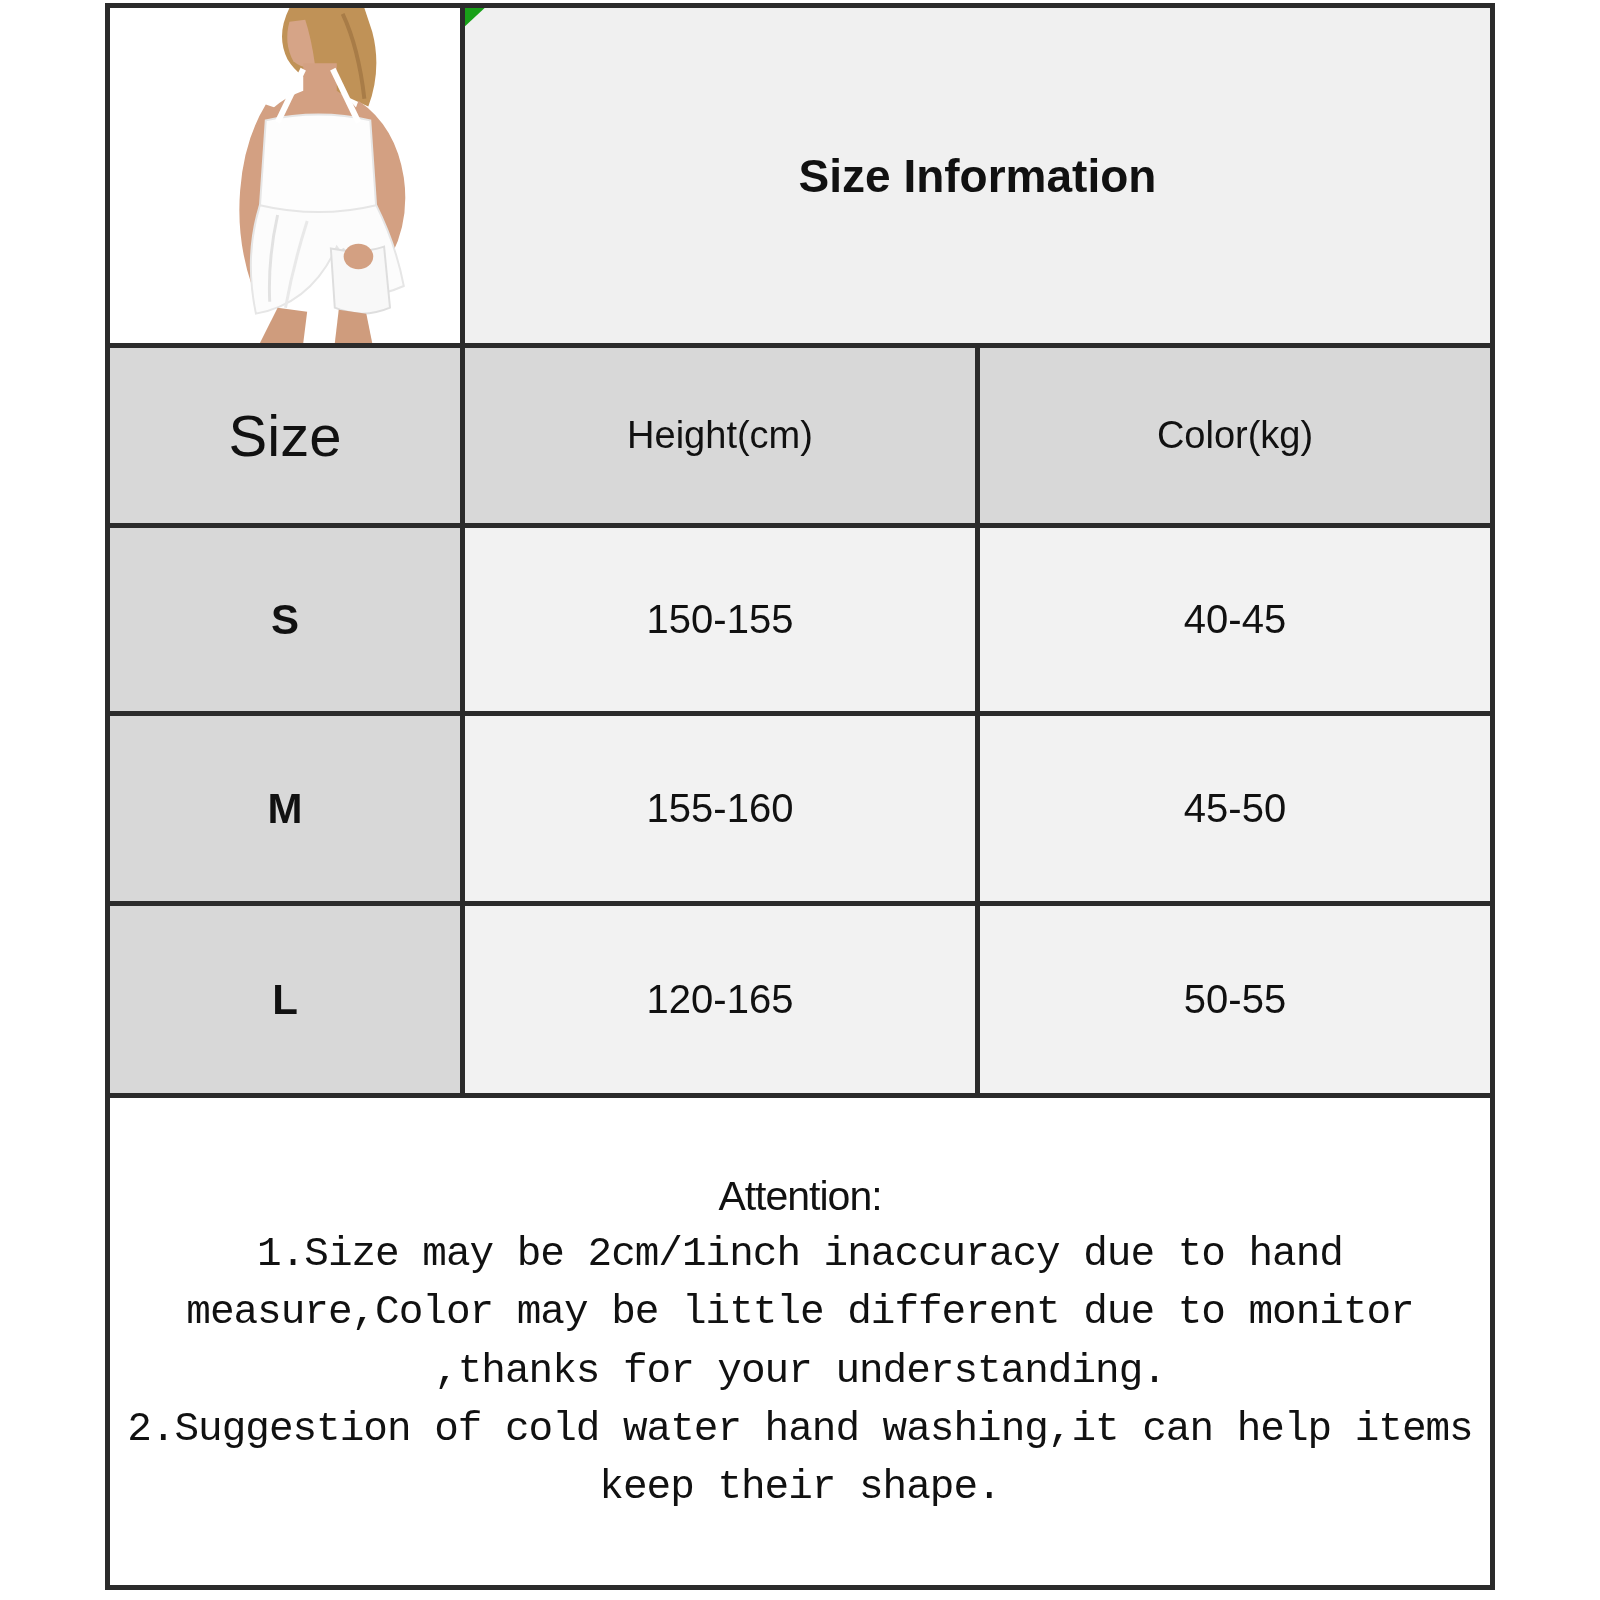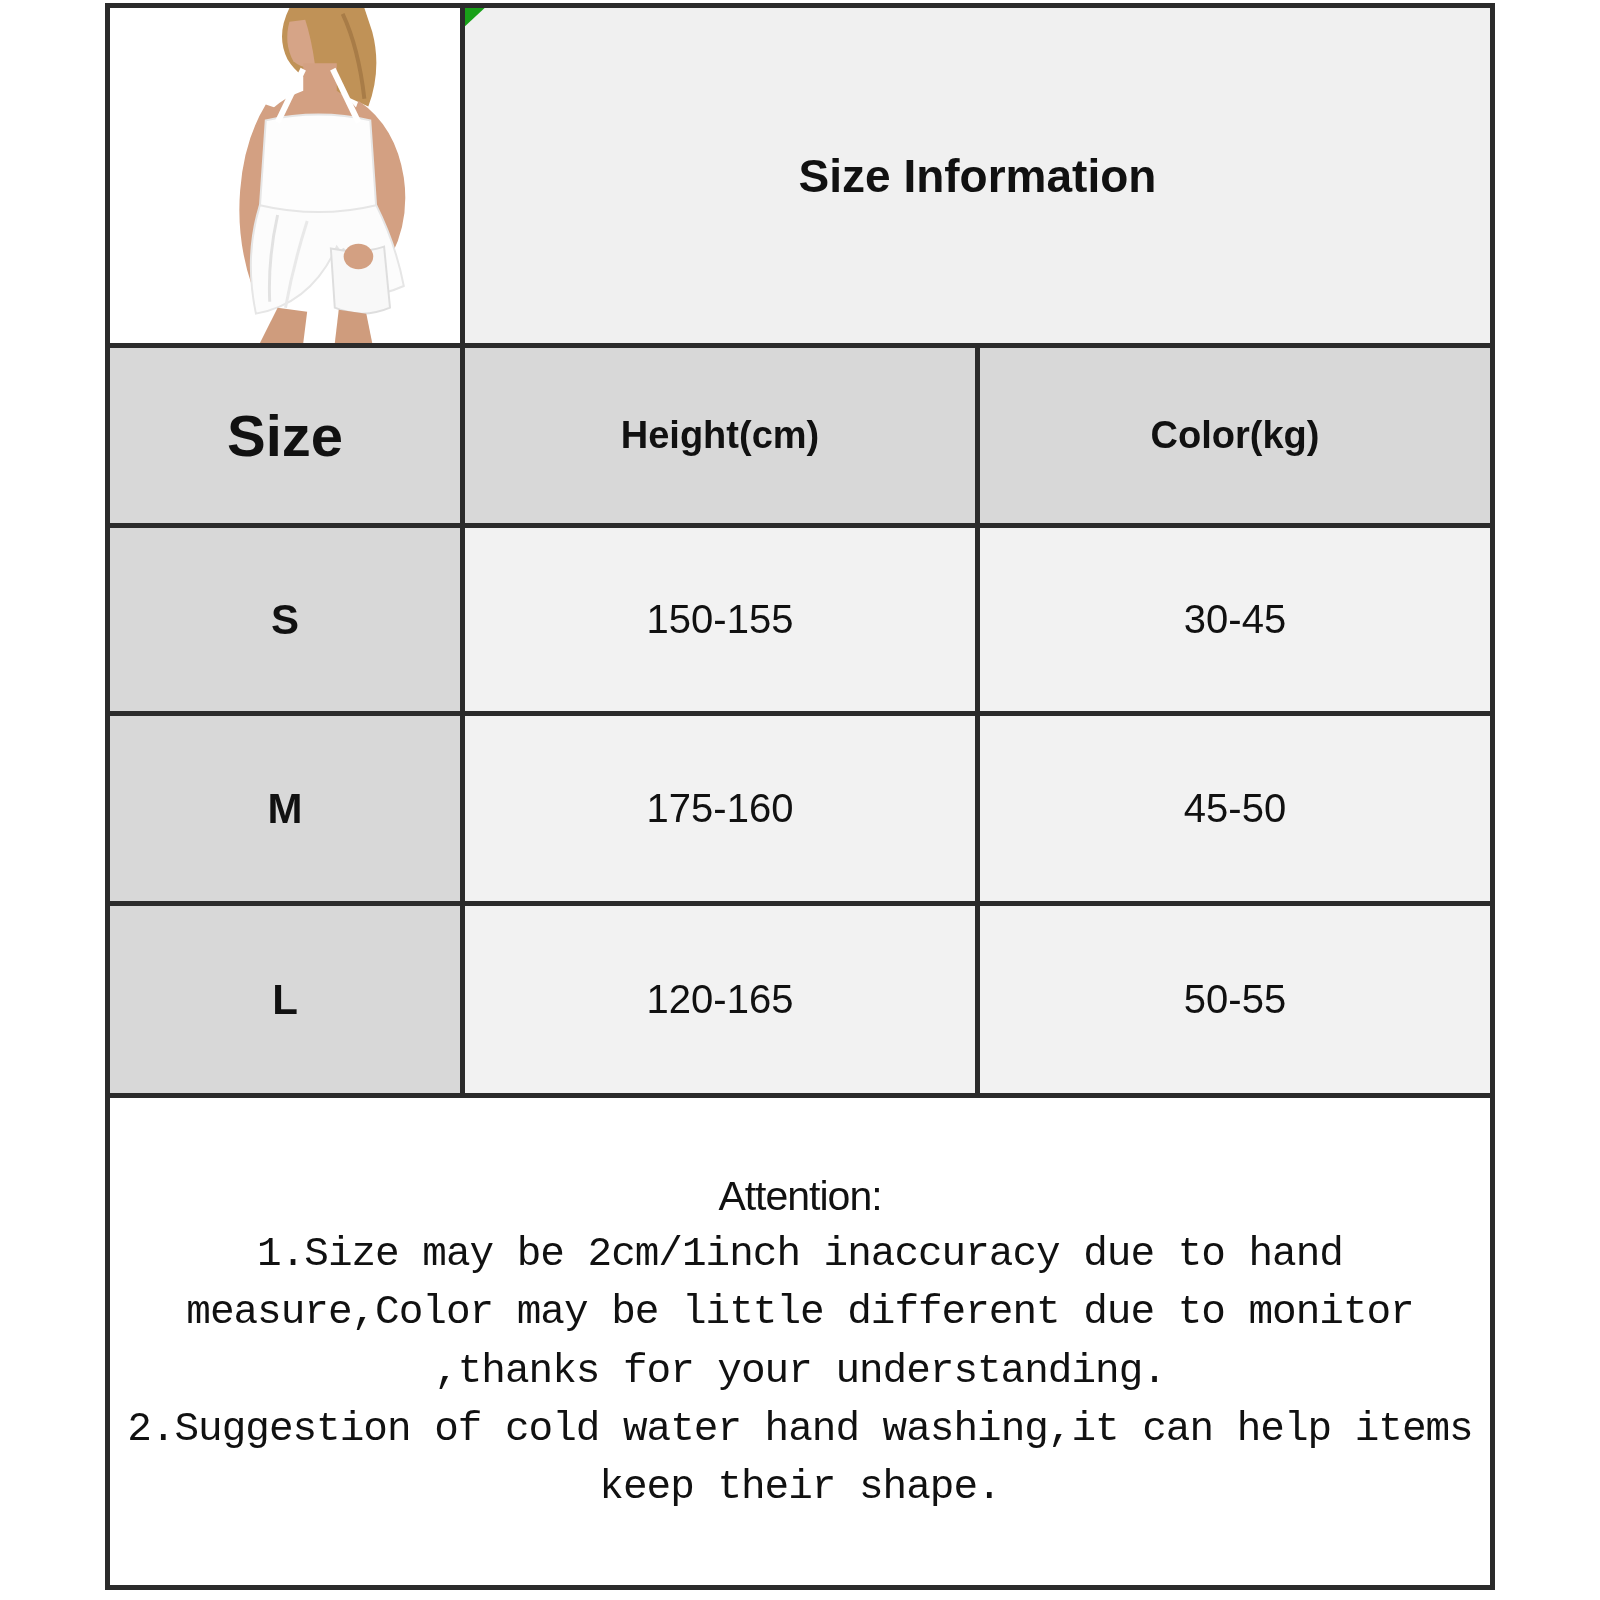--- a/index.html
+++ b/index.html
@@ -43,21 +43,21 @@
   }
   td.cell-title{
     background:var(--title-bg);
     position:relative;
     font-size:46px;
     font-weight:bold;
     letter-spacing:0px;
   }
   td.cell-header{
     background:var(--header-bg);
-    font-weight:bold;
+    font-weight:normal;
     font-size:38px;
   }
   td.cell-header.size-col{
     font-size:58px;
   }
   td.cell-sizename{
     background:var(--header-bg);
     font-weight:bold;
     font-size:42px;
   }
@@ -141,25 +141,25 @@
 
     <tr style="height:180px">
       <td class="cell-header size-col">Size</td>
       <td class="cell-header">Height(cm)</td>
       <td class="cell-header">Color(kg)</td>
     </tr>
 
     <tr style="height:188px">
       <td class="cell-sizename">S</td>
       <td class="cell-value">150-155</td>
-      <td class="cell-value">30-45</td>
+      <td class="cell-value">40-45</td>
     </tr>
     <tr style="height:190px">
       <td class="cell-sizename">M</td>
-      <td class="cell-value">175-160</td>
+      <td class="cell-value">155-160</td>
       <td class="cell-value">45-50</td>
     </tr>
     <tr style="height:192px">
       <td class="cell-sizename">L</td>
       <td class="cell-value">120-165</td>
       <td class="cell-value">50-55</td>
     </tr>
 
     <tr>
       <td class="cell-attention" colspan="3">

